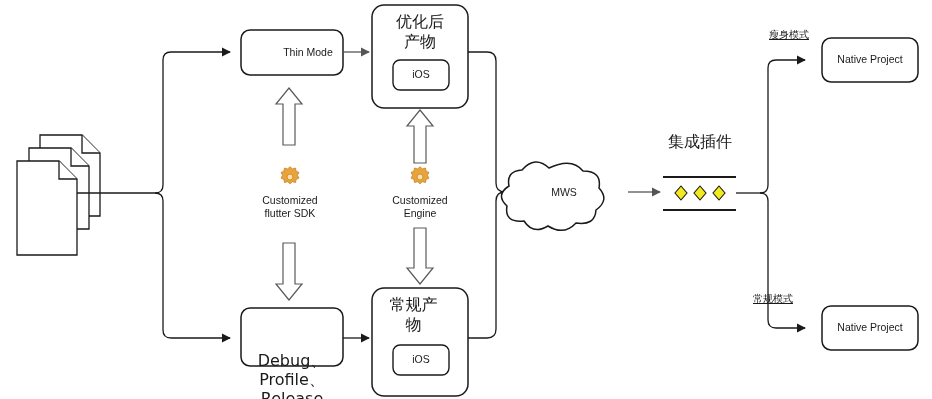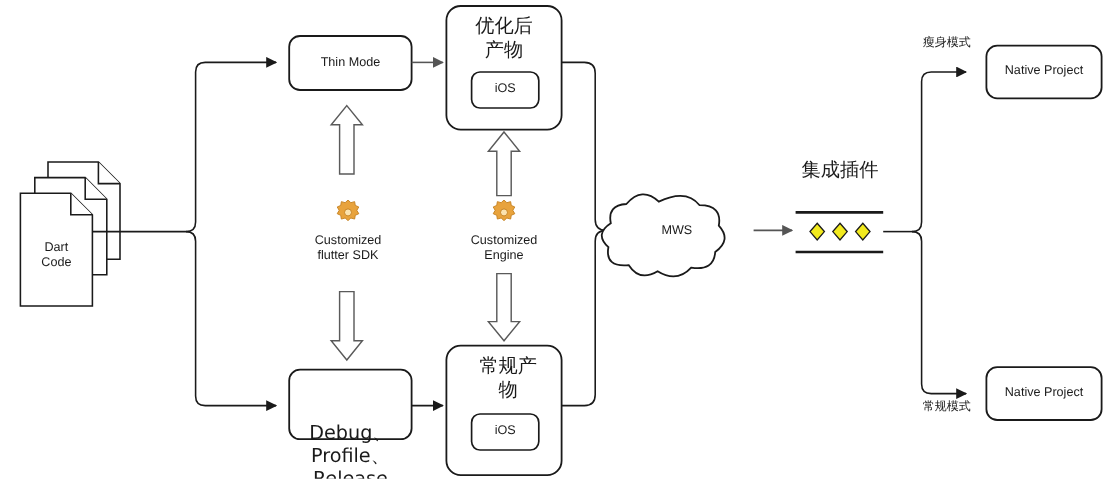--- a/index.html
+++ b/index.html
@@ -9,21 +9,21 @@
     color:#1a1a1a;
   }
   #canvas{position:absolute;left:0;top:0;width:932px;height:399px;}
   svg.layer{position:absolute;left:0;top:0;width:932px;height:399px;overflow:visible;}
   .node-label{
     position:absolute;text-align:center;line-height:1.25;
     font-size:10.5px;color:#1a1a1a;white-space:pre-line;
     pointer-events:none;
   }
   .cn{font-family:"DejaVu Sans","Liberation Sans",sans-serif;font-size:16px;}
-  .edge-label{position:absolute;font-size:10px;text-align:center;}
+  .edge-label{position:absolute;font-size:10px;text-align:center;text-decoration:underline;}
 </style>
 </head>
 <body>
 
 <div id="canvas">
 
   <svg class="layer">
     <defs>
       <marker id="arrow" viewBox="0 0 10 10" refX="9" refY="5" markerWidth="7" markerHeight="7" orient="auto-start-reverse">
         <path d="M 0 0 L 10 5 L 0 10 z" fill="#1a1a1a"></path>
@@ -102,35 +102,33 @@
     <g fill="none" stroke="#1a1a1a" stroke-width="1.3">
       <path d="M736 193 L760 193"></path>
       <path d="M760 193 q8 0 8 -8 L768 68 q0 -8 8 -8 L805 60" marker-end="url(#arrow)"></path>
       <path d="M760 193 q8 0 8 8 L768 320 q0 8 8 8 L805 328" marker-end="url(#arrow)"></path>
     </g>
 
     <rect x="822" y="38" width="96" height="44" rx="9" ry="9" fill="#fff" stroke="#1a1a1a" stroke-width="1.5"></rect>
     <rect x="822" y="306" width="96" height="44" rx="9" ry="9" fill="#fff" stroke="#1a1a1a" stroke-width="1.5"></rect>
   </svg>
 
-  <div class="node-label" style="left:17px;top:200px;width:60px;">Dart
-Code</div>
 
-  <div class="node-label" style="left:241px;top:46px;width:102px;">Thin Mode</div>
+  <div class="node-label" style="left:241px;top:46px;width:102px;padding-left:16px;">Thin Mode</div>
 
   <div class="node-label cn" style="left:241px;top:312px;width:102px;line-height:1.18;margin-top:40px;">Debug、
 Profile、
 Release
 Mode</div>
 
   <div class="node-label cn" style="left:372px;top:12px;width:96px;">优化后
 产物</div>
   <div class="node-label" style="left:393px;top:68px;width:56px;">iOS</div>
 
-  <div class="node-label cn" style="left:386px;top:295px;width:75px;">常规产
+  <div class="node-label cn" style="left:376px;top:295px;width:75px;">常规产
 物</div>
   <div class="node-label" style="left:393px;top:353px;width:56px;">iOS</div>
 
   <div style="position:absolute;left:243px;top:165px;width:94px;text-align:center;">
     <svg width="26" height="26" viewBox="0 0 24 24" style="display:block;margin:0 auto;">
       <path d="M12 1.6 l2.2 2.0 2.9 -0.8 0.5 2.9 2.7 1.2 -1.5 2.6 1.5 2.6 -2.7 1.2 -0.5 2.9 -2.9 -0.8 -2.2 2.0 -2.2 -2.0 -2.9 0.8 -0.5 -2.9 -2.7 -1.2 1.5 -2.6 -1.5 -2.6 2.7 -1.2 0.5 -2.9 2.9 0.8 Z" fill="#E8A33D" stroke="#C4801F" stroke-width="0.7" stroke-linejoin="round"></path>
       <circle cx="12" cy="11.1" r="2.7" fill="#FBE3B0" stroke="#C4801F" stroke-width="0.7"></circle>
     </svg>
     <div class="node-label" style="position:static;margin-top:3px;width:94px;">Customized
 flutter SDK</div>
@@ -144,19 +142,19 @@
     <div class="node-label" style="position:static;margin-top:3px;width:92px;">Customized
 Engine</div>
   </div>
 
   <div class="node-label" style="left:529px;top:186px;width:70px;">MWS</div>
 
   <div class="node-label cn" style="left:659px;top:132px;width:82px;">集成插件</div>
 
   <div class="edge-label cn" style="left:758px;top:28px;width:62px;">瘦身模式</div>
 
-  <div class="edge-label cn" style="left:758px;top:292px;width:62px;margin-top:40px;">常规模式</div>
+  <div class="edge-label cn" style="left:742px;top:292px;width:62px;">常规模式</div>
 
   <div class="node-label" style="left:822px;top:53px;width:96px;">Native Project</div>
 
   <div class="node-label" style="left:822px;top:321px;width:96px;">Native Project</div>
 
 </div>
 
 </body></html>

